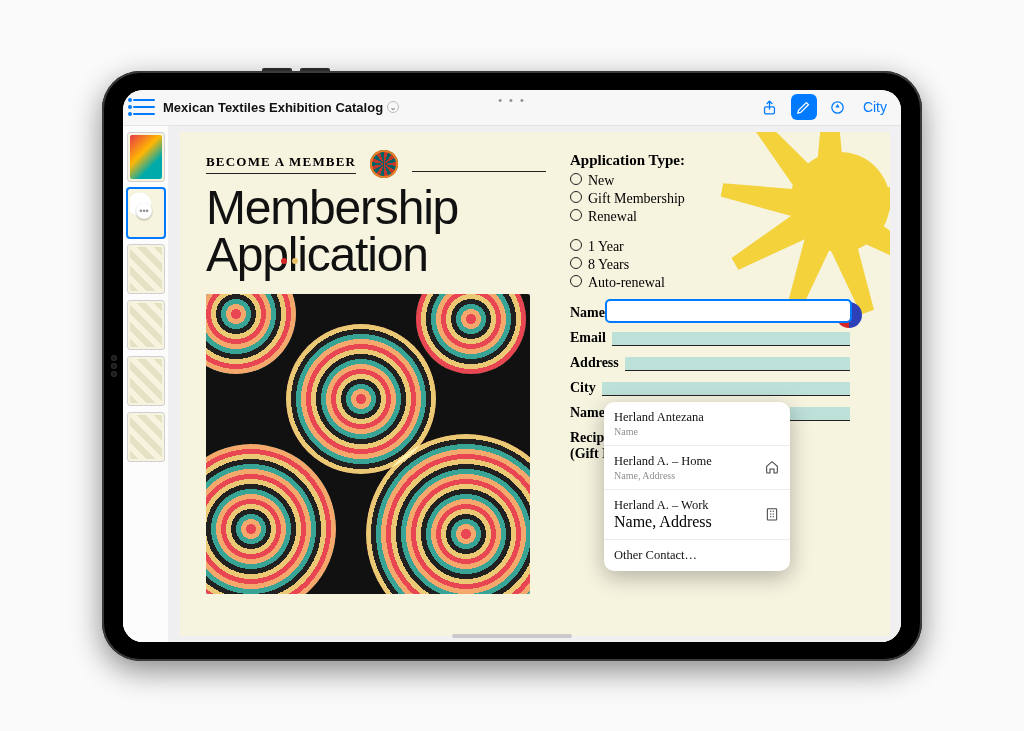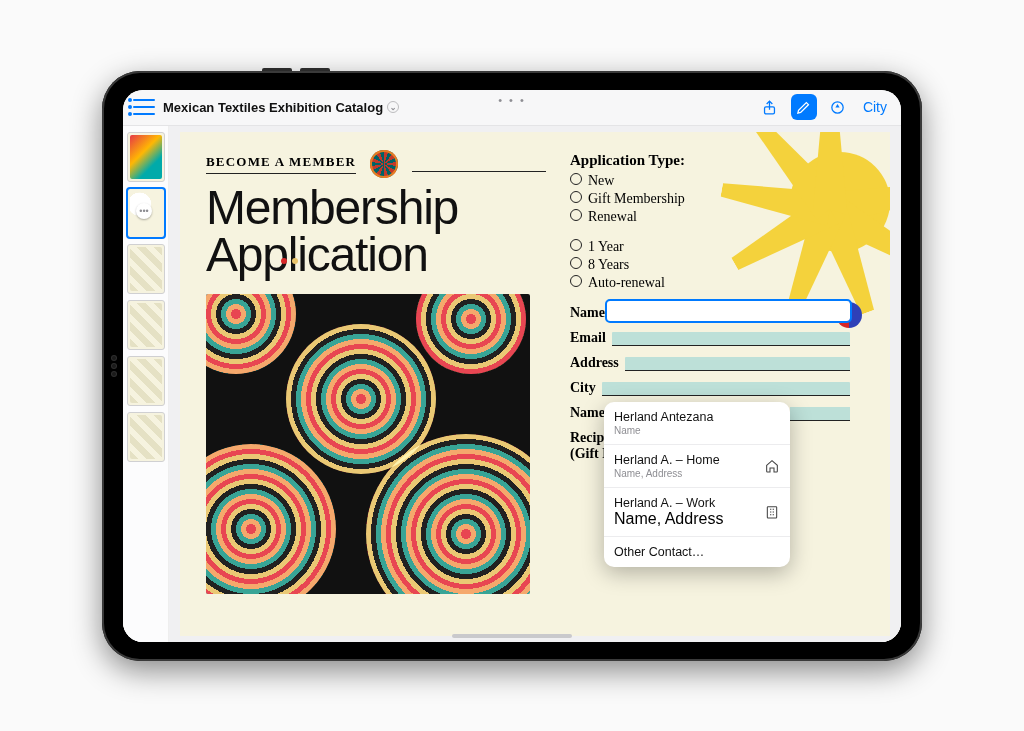--- a/index.html
+++ b/index.html
@@ -104,21 +104,21 @@
   .sun {
     position:absolute; right:-50px; top:-30px; width:200px; height:200px;
   }
   .sun-core { position:absolute; inset:50px; background:#f4d23c; border-radius:50%; }
   .sun-ray { position:absolute; left:90px; top:90px; width:110px; height:34px; background:#f4d23c; transform-origin:0 17px; clip-path: polygon(0 0, 100% 30%, 100% 70%, 0 100%);}
   .orb { position:absolute; right:28px; top:170px; width:26px; height:26px; border-radius:50%;
     background: linear-gradient(90deg,#d62828 50%, #2e40b8 50%); }
   
   .popover {
     position:absolute; left:424px; top:270px; width:186px; background:#fff; border-radius:10px;
-    box-shadow:0 6px 22px rgba(0,0,0,.28); overflow:hidden; font-family:Liberation Sans, sans-serif;
+    box-shadow:0 6px 22px rgba(0,0,0,.28); overflow:hidden; font-family:Liberation Serif, serif;
   }
   .popover .pitem { padding:8px 10px; border-bottom:1px solid #ececee; display:flex; align-items:center; justify-content:space-between; gap:8px; }
   .popover .pitem:last-child { border-bottom:none; }
   .ptext .pt1 { font-size:12.5px; color:#111; }
   .ptext .pt2 { font-size:10px; color:#8e8e93; margin-top:1px; }
   .picon { width:16px; height:16px; color:#555; }
   
   .home-ind { position:absolute; bottom:4px; left:50%; transform:translateX(-50%); width:120px; height:4px; background:#c9c9cc; border-radius:3px; }
 </style>
 </head>

